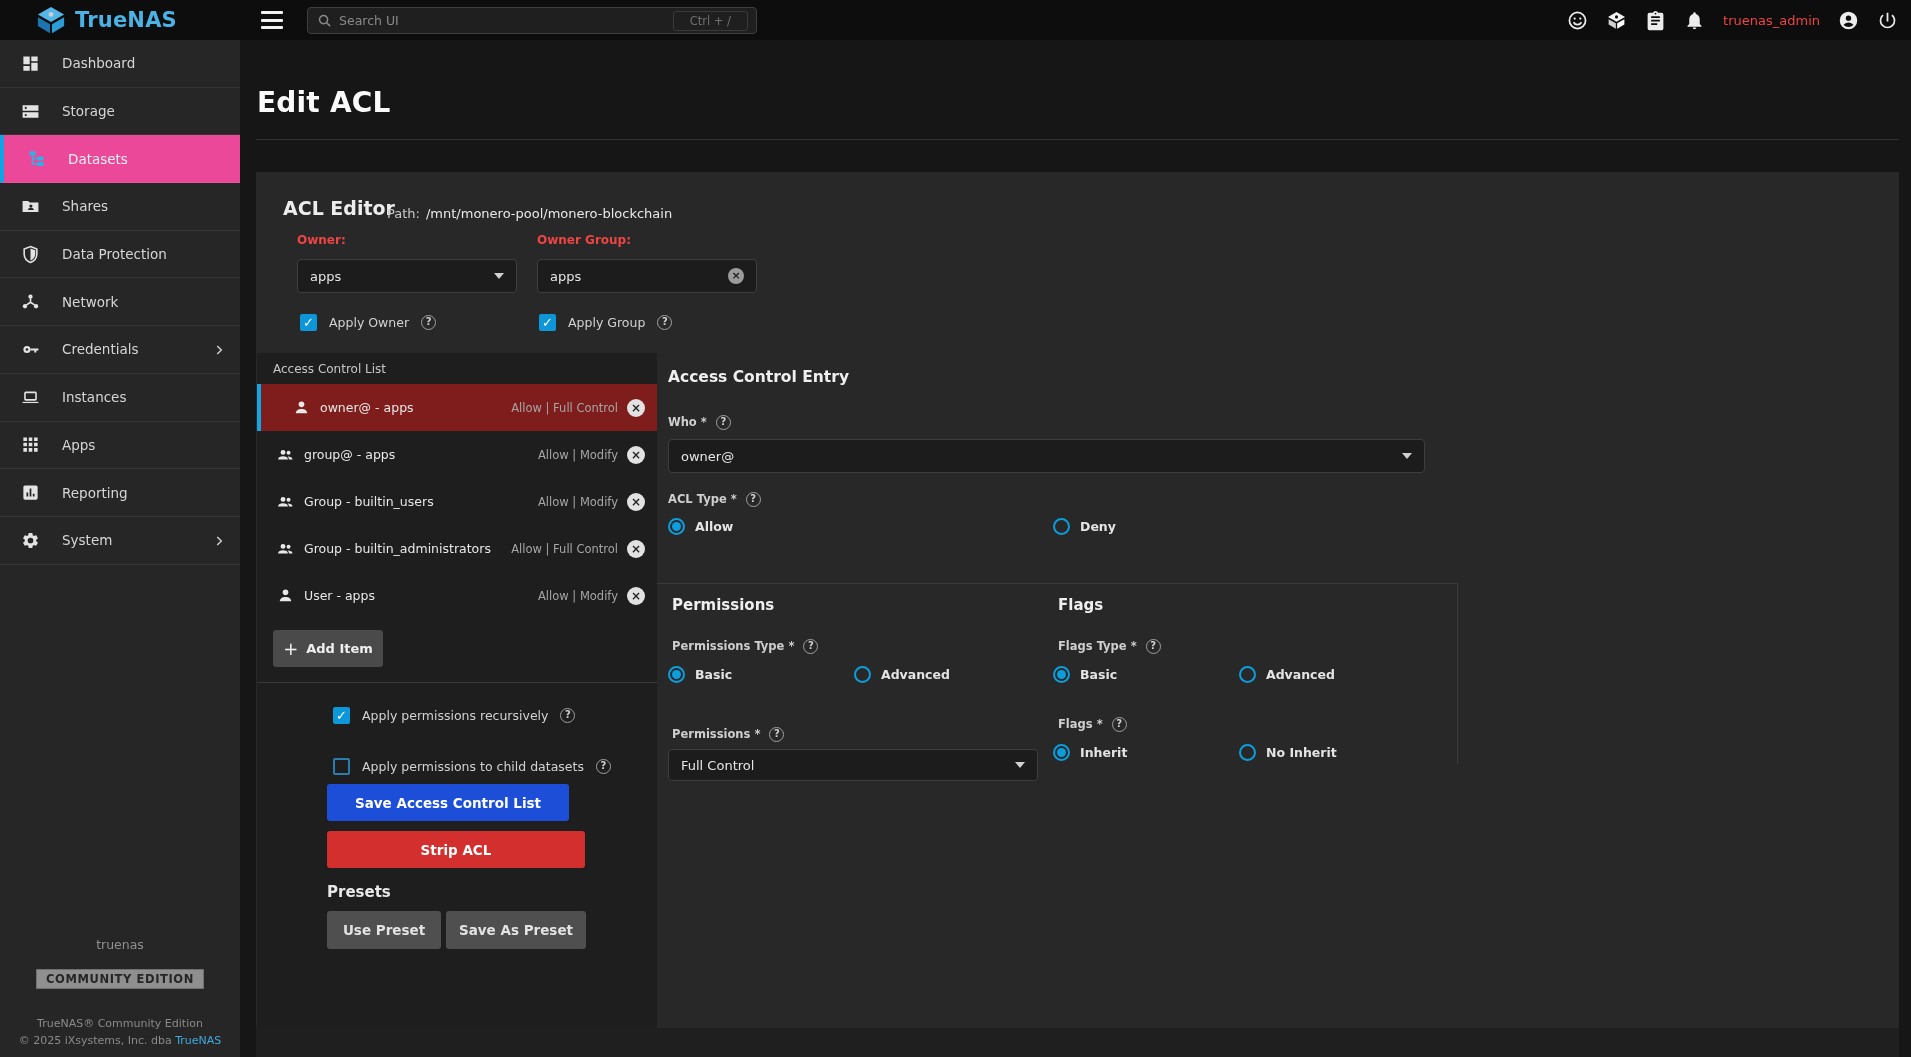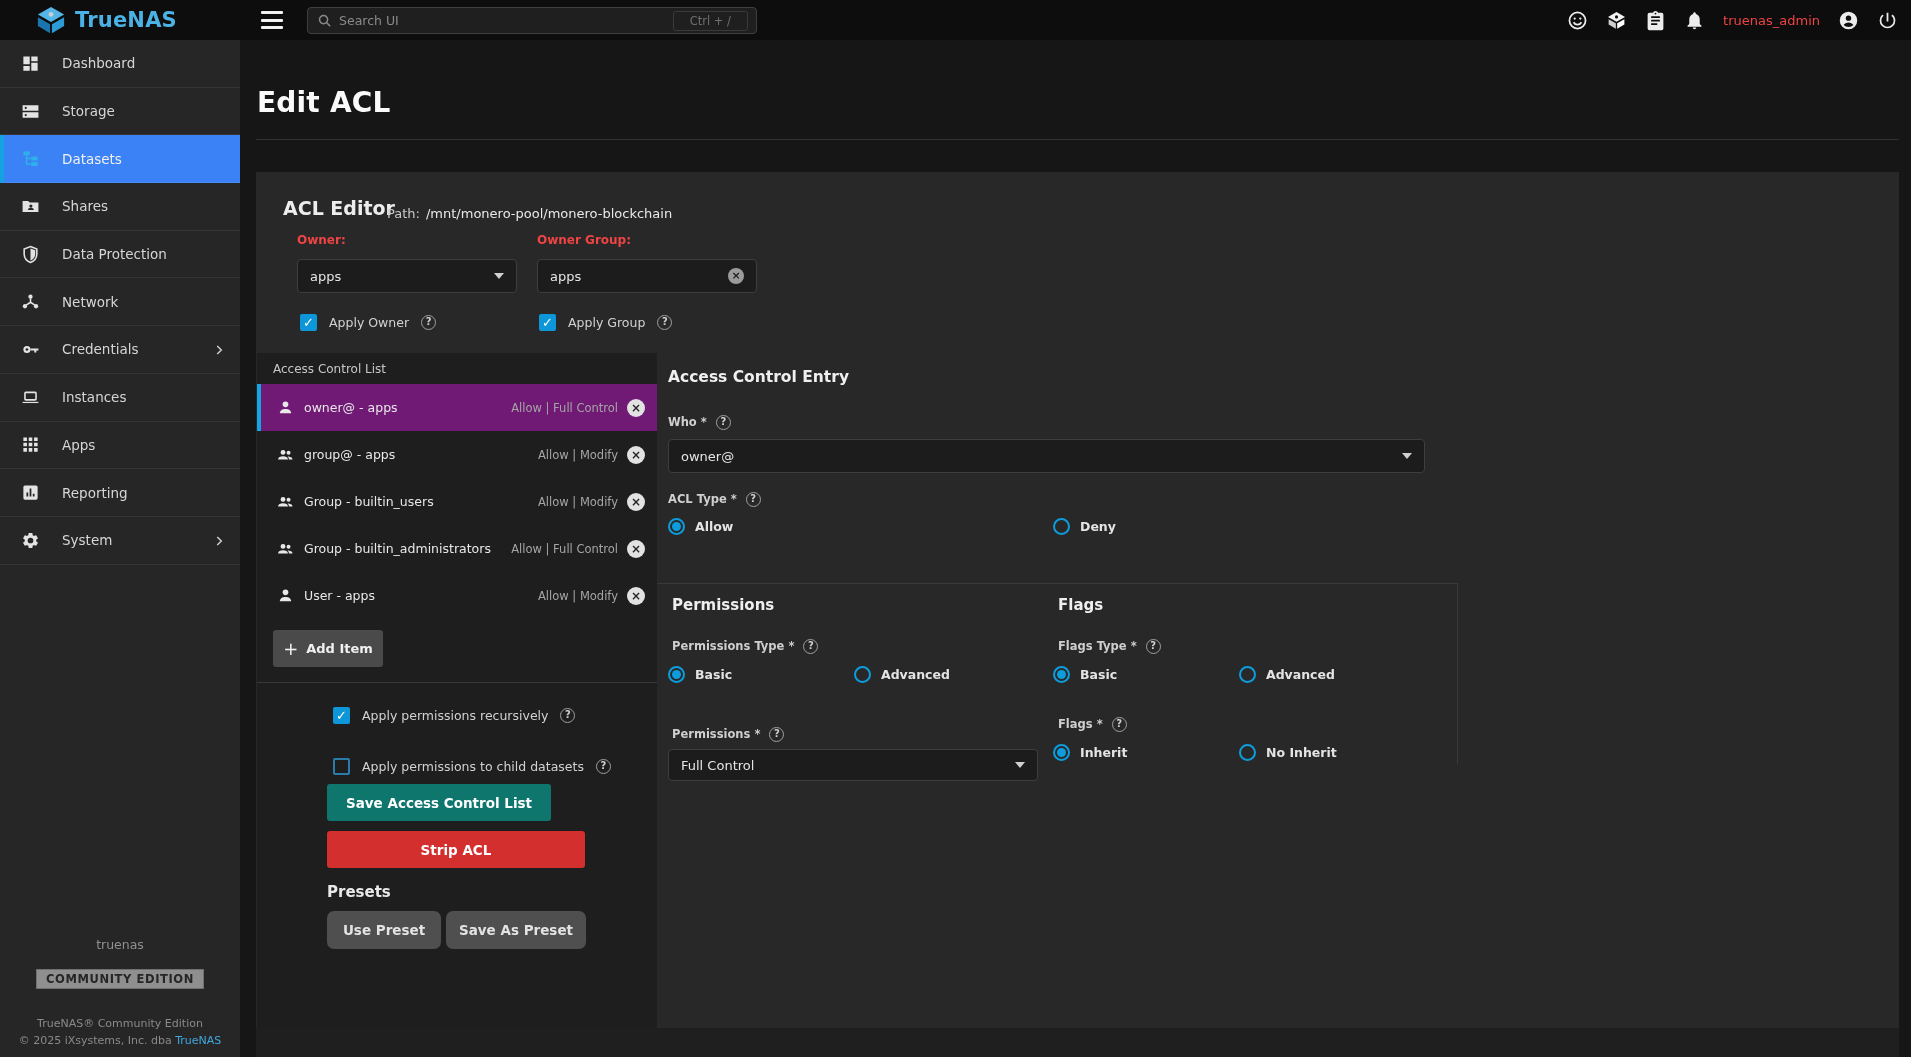--- a/index.html
+++ b/index.html
@@ -22,21 +22,21 @@
   .tb-icon svg { width:100%; height:100%; }
   .username { color:#ef4444; font-size:13px; }
 
   
   .sidebar { position:absolute; left:0; top:40px; width:240px; bottom:0; background:#262626; }
   .side-item { height:47.7px; display:flex; align-items:center; padding-left:21px; border-bottom:1px solid rgba(255,255,255,0.07); cursor:pointer; position:relative; }
   .side-item .s-icon { width:19px; height:19px; color:#e3e3e3; flex:0 0 19px; }
   .side-item .s-icon svg { width:100%; height:100%; }
   .side-item .s-label { margin-left:22px; color:#d6d6d6; font-size:13.5px; }
   .side-item .s-chevron { position:absolute; right:14px; color:#cfcfcf; width:14px; height:14px; }
-  .side-item.active { background:#3b82f6; border-left:4px solid #13a3e3; padding-left:17px; }
+  .side-item.active { background:#ec4899; border-left:4px solid #13a3e3; padding-left:23px; }
   .side-item.active .s-icon { color:#2fb0e8; }
   .side-item.active .s-label { color:#f0f0f0; }
   .sidebar-footer { position:absolute; bottom:10px; left:0; right:0; text-align:center; }
   .hostname { color:#8f8f8f; font-size:12.5px; margin-bottom:16px; }
   .edition-badge { display:inline-block; background:#8f8f8f; color:#262626; font-size:11.5px; font-weight:bold; letter-spacing:0.6px; padding:2px 9px; margin-bottom:24px; border:1px solid #6f6f6f; }
   .foot-line { color:#8a8a8a; font-size:11px; margin-top:4px; }
   .foot-line .blue { color:#3fa9e0; }
 
   
   .main { position:absolute; left:240px; top:40px; right:0; bottom:0; background:#161616; }
@@ -60,34 +60,34 @@
   .checkbox.checked { background:#0d97d8; border-color:#0d97d8; }
   .checkbox.checked::after { content:"\2713"; display:block; color:#fff; font-size:13px; font-weight:bold; line-height:14px; text-align:center; }
   .check-label { color:#d2d2d2; font-size:12.5px; }
   .help { width:15px; height:15px; border:1.4px solid #9f9f9f; border-radius:50%; color:#cfcfcf; font-size:10px; font-weight:bold; line-height:12.5px; text-align:center; display:inline-block; flex:0 0 15px; }
 
   
   .left-panel { position:absolute; left:1px; top:181px; width:400px; height:675px; background:#1e1e1e; }
   .list-title { position:absolute; left:16px; top:9px; color:#c7c7c7; font-size:12px; }
   .acl-rows { position:absolute; left:0; right:0; top:31px; }
   .acl-row { height:47px; display:flex; align-items:center; padding:0 12px 0 20px; cursor:pointer; }
-  .acl-row.selected { background:#701a75; border-left:4px solid #14a5e4; padding-left:16px; }
+  .acl-row.selected { background:#7f1d1d; border-left:4px solid #14a5e4; padding-left:32px; }
   .row-icon { width:17px; height:17px; color:#e8e8e8; flex:0 0 17px; }
   .row-icon svg { width:100%; height:100%; }
   .row-label { color:#e8e8e8; font-size:12.5px; margin-left:10px; flex:1; white-space:nowrap; }
   .row-perm { color:#a5a5a5; font-size:11.5px; margin-right:9px; white-space:nowrap; }
   .row-x { width:18px; height:18px; border-radius:50%; background:#e2e2e2; color:#262626; font-size:12px; font-weight:bold; line-height:18px; text-align:center; cursor:pointer; flex:0 0 18px; }
   .add-item { position:absolute; left:16px; top:277px; width:110px; height:37px; background:#4a4a4a; border:none; border-radius:3px; color:#f0f0f0; font-size:13px; font-weight:bold; cursor:pointer; display:flex; align-items:center; justify-content:center; gap:8px; font-family:inherit; }
   .plus { font-size:18px; font-weight:normal; line-height:18px; }
   .panel-divider { position:absolute; left:0; right:0; top:329px; height:1px; background:#383838; }
   .btn { border:none; border-radius:3px; font-weight:bold; font-size:13.5px; color:#fff; cursor:pointer; font-family:inherit; }
-  .save-btn { position:absolute; left:70px; top:431px; width:224px; height:37px; background:#0f766e; }
+  .save-btn { position:absolute; left:70px; top:431px; width:242px; height:37px; background:#1d4ed8; }
   .strip-btn { position:absolute; left:70px; top:478px; width:258px; height:37px; background:#d32f2f; }
   .presets-title { position:absolute; left:70px; top:530px; color:#e9e9e9; font-size:15px; font-weight:bold; }
-  .gray-btn { background:#4f4f4f; color:#e3e3e3; height:38px;border-radius:7px; }
+  .gray-btn { background:#4f4f4f; color:#e3e3e3; height:38px; }
   .use-preset { position:absolute; left:70px; top:558px; width:114px; }
   .save-as-preset { position:absolute; left:189px; top:558px; width:140px; }
 
   
   .ace-title { position:absolute; left:412px; top:196px; color:#efefef; font-size:15.5px; font-weight:bold; }
   .label-row { position:absolute; display:flex; align-items:flex-start; gap:9px; }
   .micro-label { font-size:11.5px; font-weight:bold; color:#cfcfcf; }
   .who-row { left:412px; top:243px; }
   .who-select { position:absolute; left:412px; top:267px; width:757px; height:34px; }
   .acltype-row { left:412px; top:320px; }

